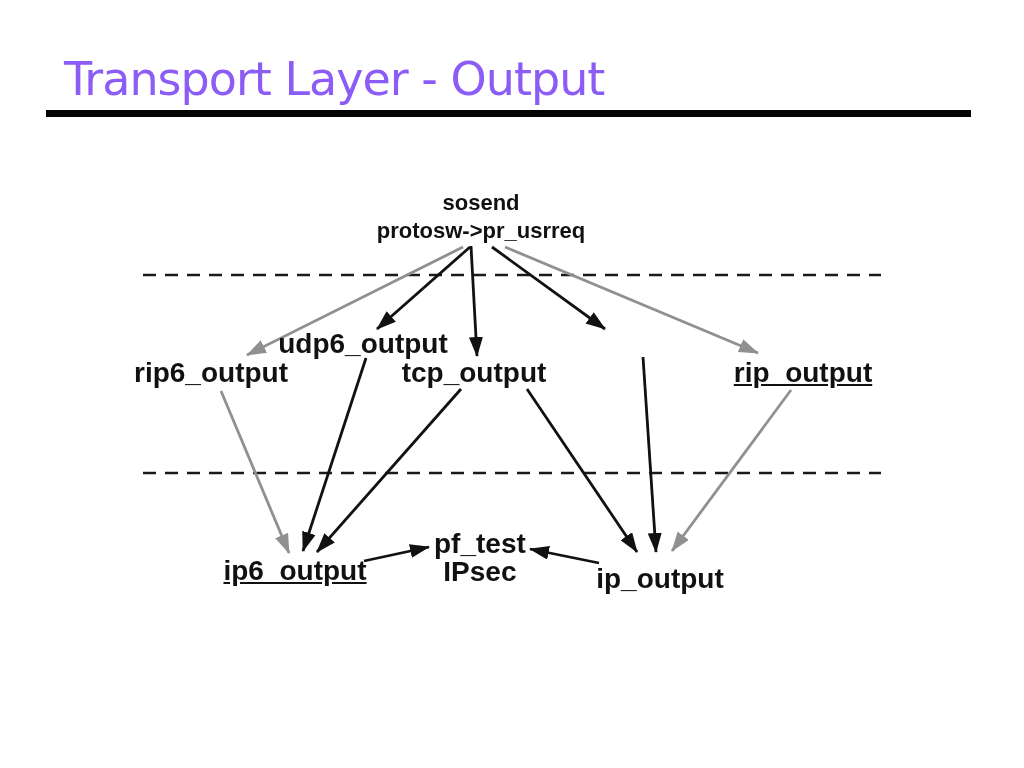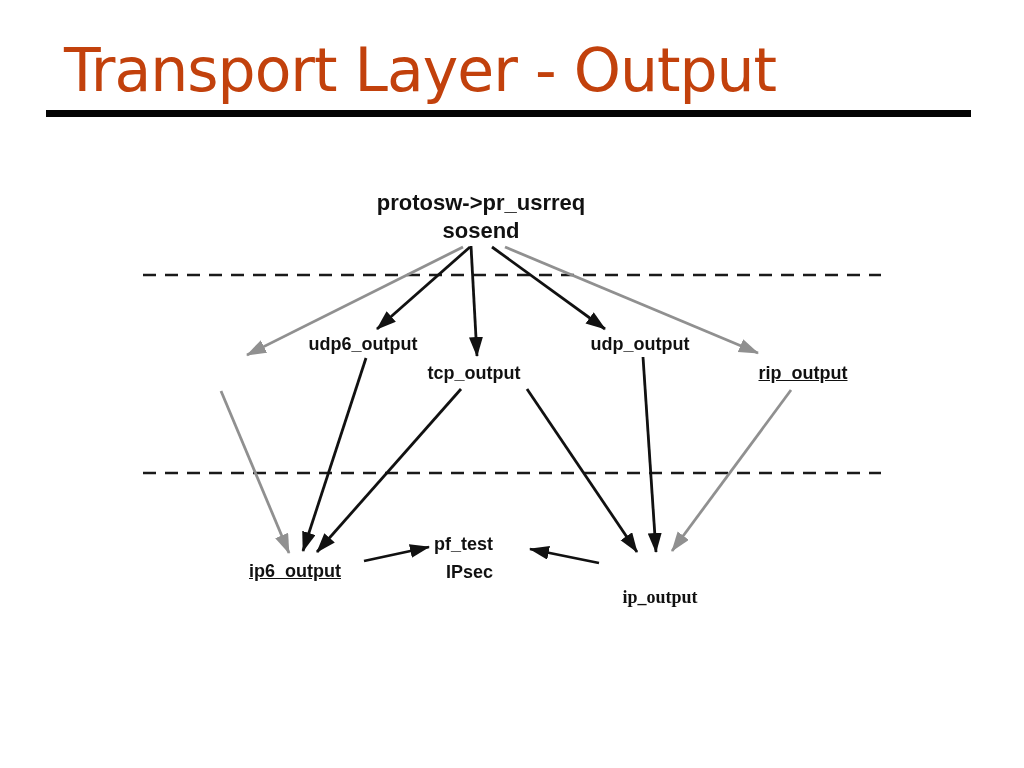--- a/index.html
+++ b/index.html
@@ -13,27 +13,27 @@
   .slide {
     position: relative;
     width: 1024px;
     height: 768px;
     background: #ffffff;
     font-family: "Liberation Sans", sans-serif;
   }
   .slide-title {
     position: absolute;
     left: 64px;
-    top: 35px;
+    top: 52px;
     margin: 0;
     font-family: "DejaVu Sans", sans-serif;
     font-weight: 400;
-    font-size: 60px;
+    font-size: 46px;
     letter-spacing: -1px;
-    color: #c2410c;
+    color: #8b5cf6;
     white-space: nowrap;
   }
   .title-rule {
     position: absolute;
     left: 46px;
     top: 110px;
     width: 925px;
     height: 7px;
     background: #040404;
   }
@@ -46,36 +46,36 @@
   }
   .diagram svg {
     position: absolute;
     left: 0;
     top: 0;
   }
   .node {
     position: absolute;
     transform: translate(-50%, -50%);
     font-weight: 700;
-    font-size: 18px;
+    font-size: 28px;
     line-height: 28px;
     color: #111111;
     white-space: nowrap;
     text-align: center;
   }
   .node .nline { display: block; }
   .n-sosend { left: 481px; top: 217px; font-size: 22px; }
   .n-rip6   { left: 211px; top: 373px; }
   .n-udp6   { left: 363px; top: 344px; }
   .n-tcp    { left: 474px; top: 373px; }
   .n-udp    { left: 640px; top: 344px; }
   .n-rip    { left: 803px; top: 373px; text-decoration: underline; }
   .n-ip6    { left: 295px; top: 571px; text-decoration: underline; }
-  .n-ip     { left: 660px; top: 597px; font-family: Liberation Serif, serif; }
-  .n-pf     { left: 434px; top: 558px; transform: translate(0, -50%); text-align: right; }
+  .n-ip     { left: 660px; top: 579px; }
+  .n-pf     { left: 434px; top: 558px; transform: translate(0, -50%); text-align: center; }
 </style>
 </head>
 <body>
 
 <div class="slide">
 
   <h1 class="slide-title">Transport Layer - Output</h1>
   <div class="title-rule"></div>
 
   <div class="diagram">
@@ -104,27 +104,27 @@
           <line x1="461" y1="389" x2="317" y2="552" stroke="#111111" stroke-width="2.8" marker-end="url(#ah-black)"></line>
           <line x1="527" y1="389" x2="637" y2="552" stroke="#111111" stroke-width="2.8" marker-end="url(#ah-black)"></line>
           <line x1="643" y1="357" x2="656" y2="552" stroke="#111111" stroke-width="2.8" marker-end="url(#ah-black)"></line>
           <line x1="791" y1="390" x2="672" y2="551" stroke="#909090" stroke-width="2.8" marker-end="url(#ah-gray)"></line>
           <line x1="364" y1="561" x2="429" y2="547" stroke="#111111" stroke-width="2.8" marker-end="url(#ah-black)"></line>
           <line x1="599" y1="563" x2="530" y2="549" stroke="#111111" stroke-width="2.8" marker-end="url(#ah-black)"></line>
         </g>
     </svg>
 
     <div class="node n-sosend">
+      <span class="nline">sosend</span>
       <span class="nline">protosw-&gt;pr_usrreq</span>
-      <span class="nline">sosend</span>
     </div>
 
+    <div class="node n-rip6">rip6_output</div>
     <div class="node n-udp6">udp6_output</div>
     <div class="node n-tcp">tcp_output</div>
-    <div class="node n-udp">udp_output</div>
     <div class="node n-rip">rip_output</div>
 
     <div class="node n-ip6">ip6_output</div>
 
     <div class="node n-pf">
       <span class="nline">pf_test</span>
       <span class="nline">IPsec</span>
     </div>
 
     <div class="node n-ip">ip_output</div>

